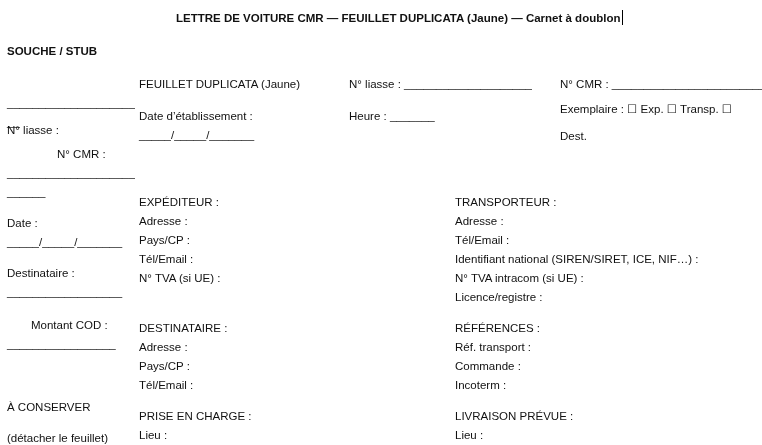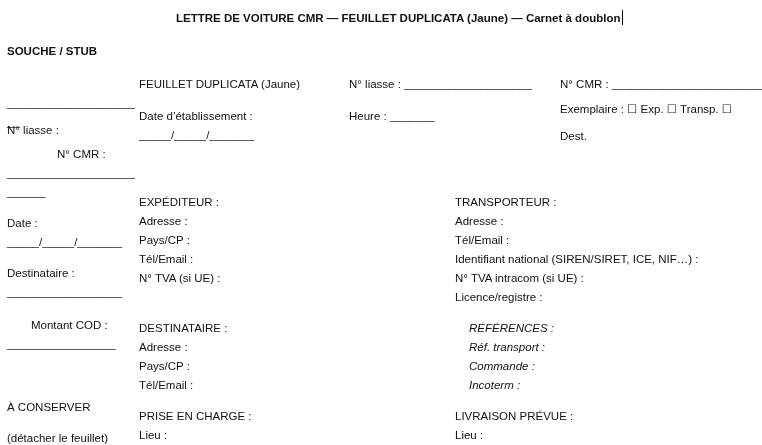--- a/index.html
+++ b/index.html
@@ -88,21 +88,21 @@
   <div class="line">Licence/registre :</div>
 </div>
 
 <div class="block" style="top:319px;left:139px;">
   <div class="line">DESTINATAIRE :</div>
   <div class="line">Adresse :</div>
   <div class="line">Pays/CP :</div>
   <div class="line">Tél/Email :</div>
 </div>
 
-<div class="block" style="top:319px;left:469px;font-style:italic;">
+<div class="block" style="top:319px;left:455px;">
   <div class="line">RÉFÉRENCES :</div>
   <div class="line">Réf. transport :</div>
   <div class="line">Commande :</div>
   <div class="line">Incoterm :</div>
 </div>
 
 <div class="block" style="top:407px;left:139px;">
   <div class="line">PRISE EN CHARGE :</div>
   <div class="line">Lieu :</div>
 </div>

